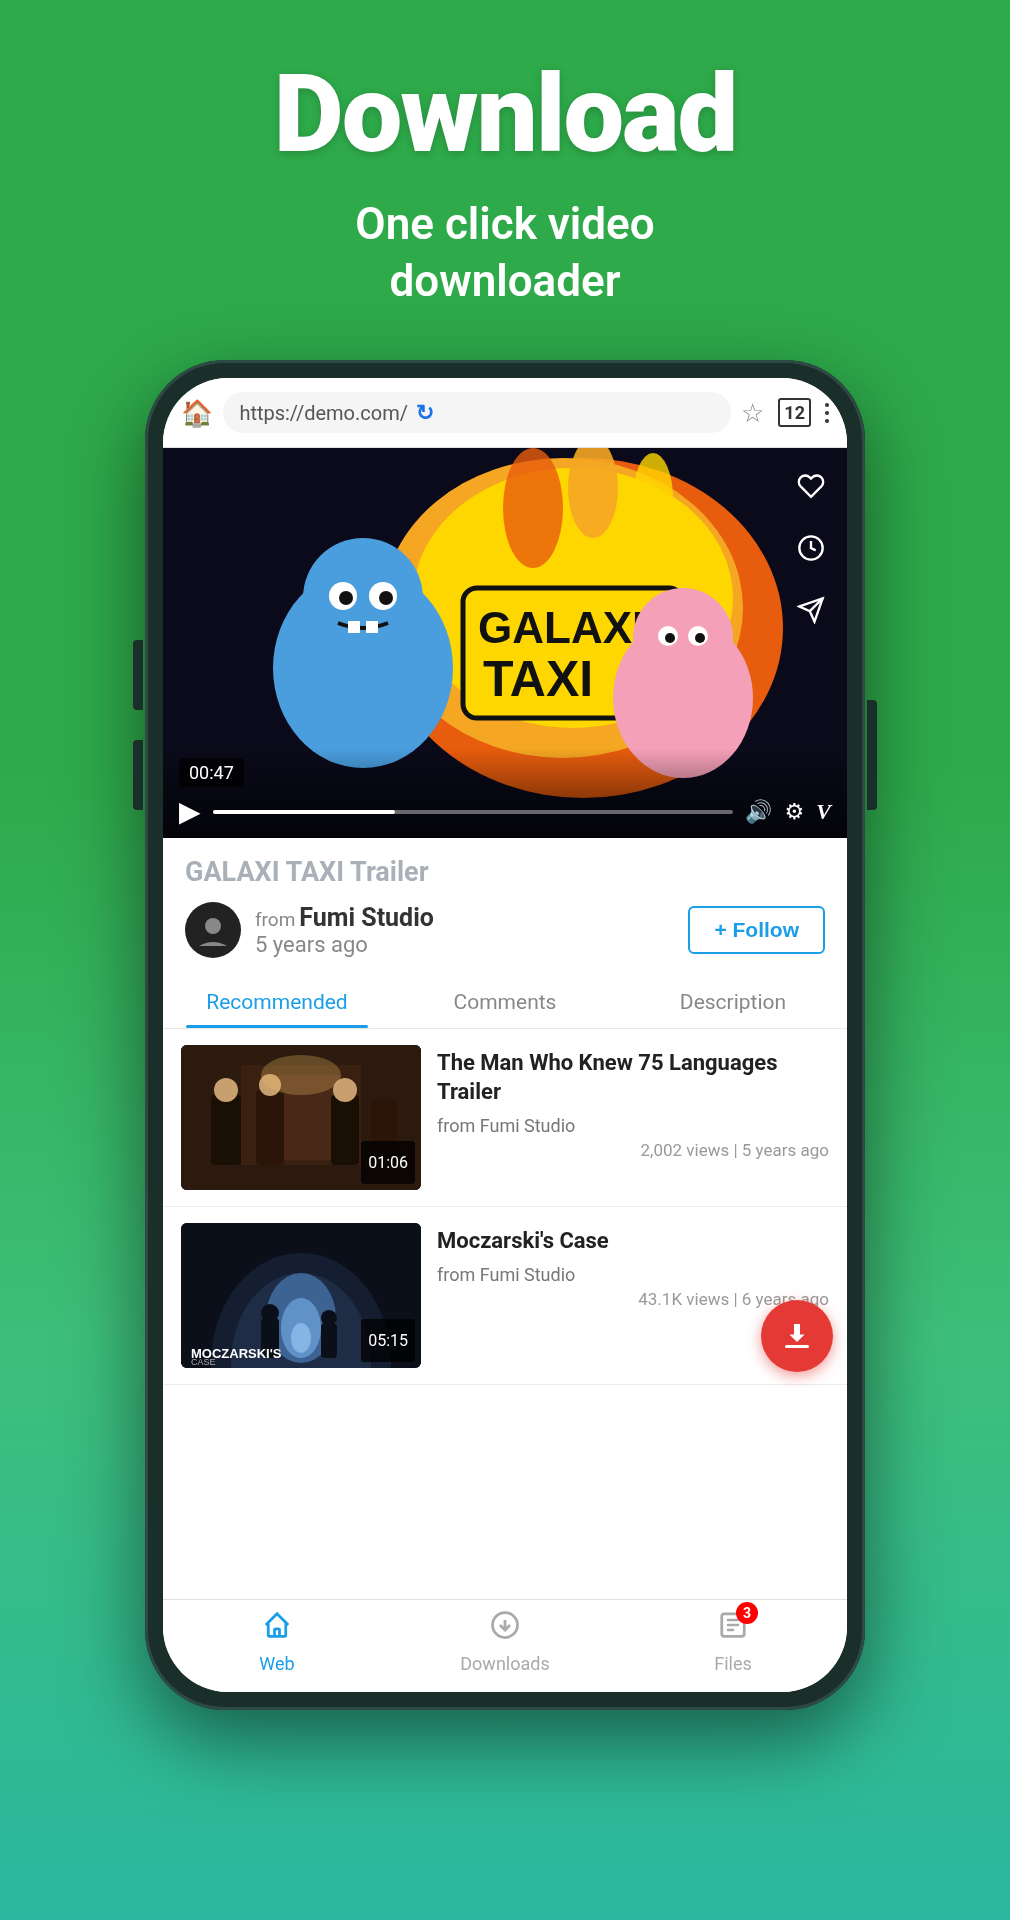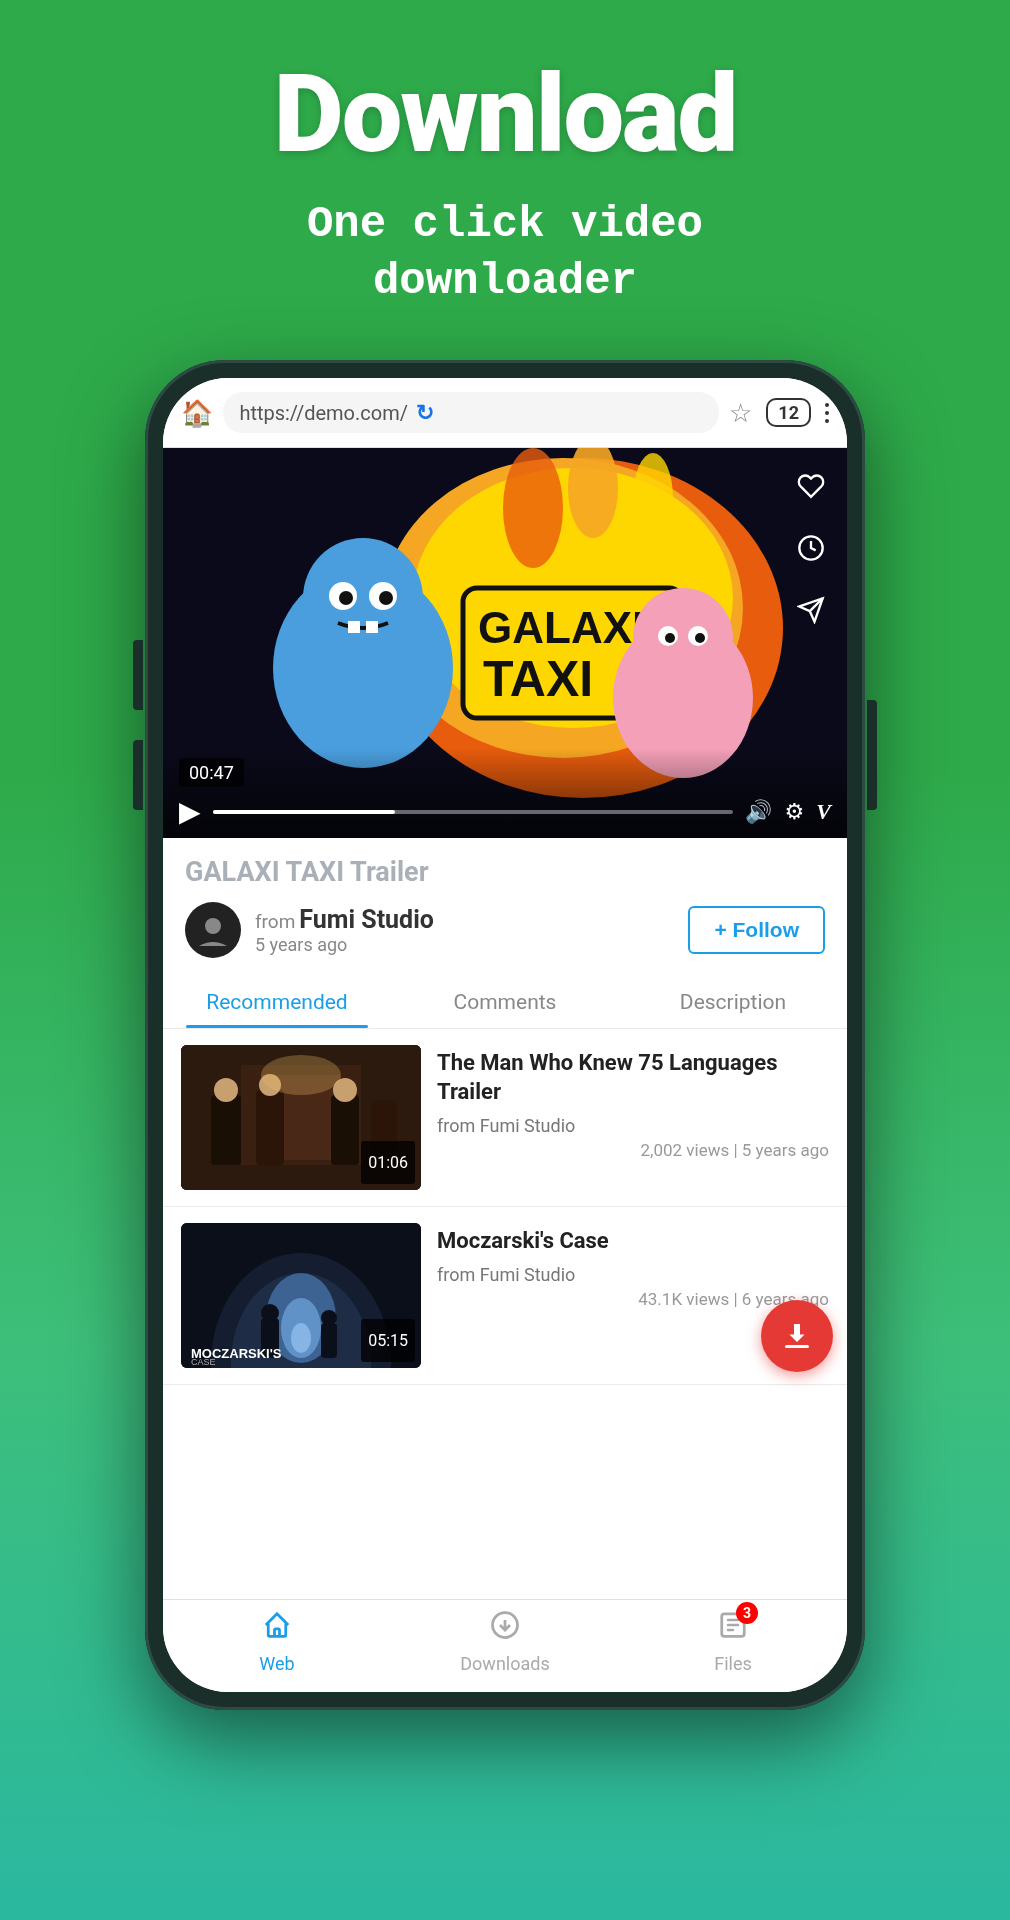--- a/index.html
+++ b/index.html
@@ -113,22 +113,22 @@
     .browser-url-text { color: #555; font-size: 20px; }
     .browser-refresh { color: #1a73e8; font-size: 22px; font-weight: bold; }
     .browser-icons {
       display: flex;
       align-items: center;
       gap: 14px;
     }
     .browser-star { font-size: 26px; color: #888; }
     .browser-tabs {
       border: 2px solid #333;
-      border-radius: 10px;
-      padding: 2px 10px;
+      border-radius: 3px;
+      padding: 2px 4px;
       font-size: 18px;
       font-weight: bold;
       color: #333;
     }
     .browser-menu { font-size: 26px; color: #333; letter-spacing: 0; display: flex; flex-direction: column; gap: 4px; justify-content: center; align-items: center;}
     .browser-menu span { width: 4px; height: 4px; background: #333; border-radius: 50%; display: block; }
 
     
     .video-player {
       background: #000;
@@ -230,21 +230,21 @@
       font-size: 19px;
       color: #888;
     }
     .channel-name {
       font-size: 25px;
       font-weight: 700;
       color: #333;
       display: inline;
     }
     .channel-time {
-      font-size: 18px;
+      font-size: 22px;
       color: #888;
     }
     .follow-btn {
       border: 2px solid #1a9ee8;
       border-radius: 6px;
       padding: 10px 24px;
       color: #1a9ee8;
       font-size: 21px;
       font-weight: 600;
       background: white;
@@ -402,21 +402,21 @@
     .taxi-svg {
       width: 100%;
       height: 100%;
     }
   </style>
 </head>
 <body>
 
 <div style="width:100%;text-align:center;padding: 0 60px;">
   <h1 class="hero-title">Download</h1>
-  <p class="hero-subtitle" style="white-space:pre-line;font-family:Liberation Mono, monospace;">One click video
+  <p class="hero-subtitle" style="white-space:pre-line;">One click video
 downloader</p>
 </div>
 
 <div class="phone-wrapper">
   <div class="phone-outer">
     <div class="phone-btn-left"></div>
     <div class="phone-btn-left2"></div>
     <div class="phone-btn-right"></div>
 
     <div class="phone-inner">

